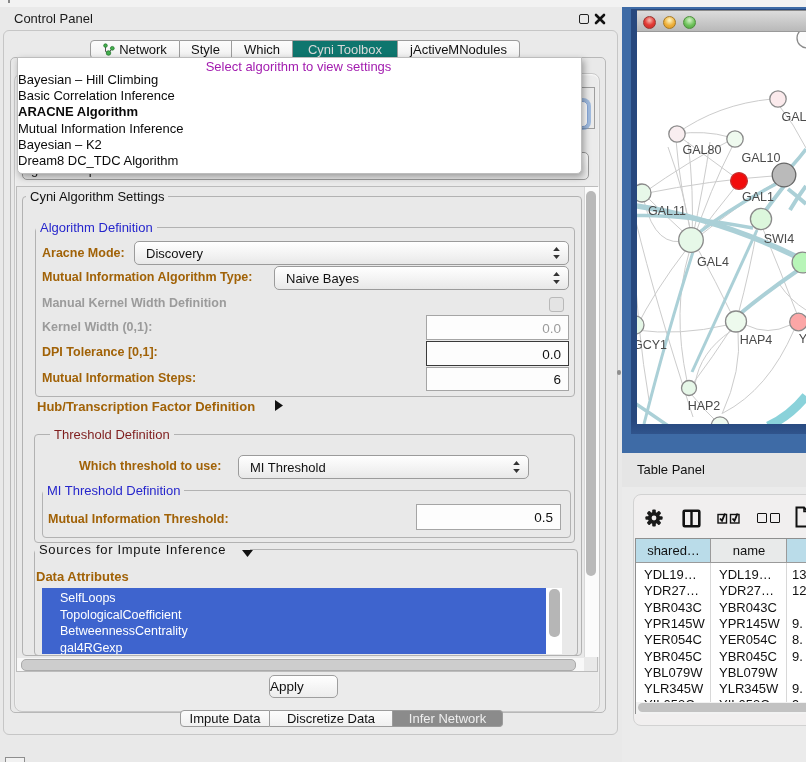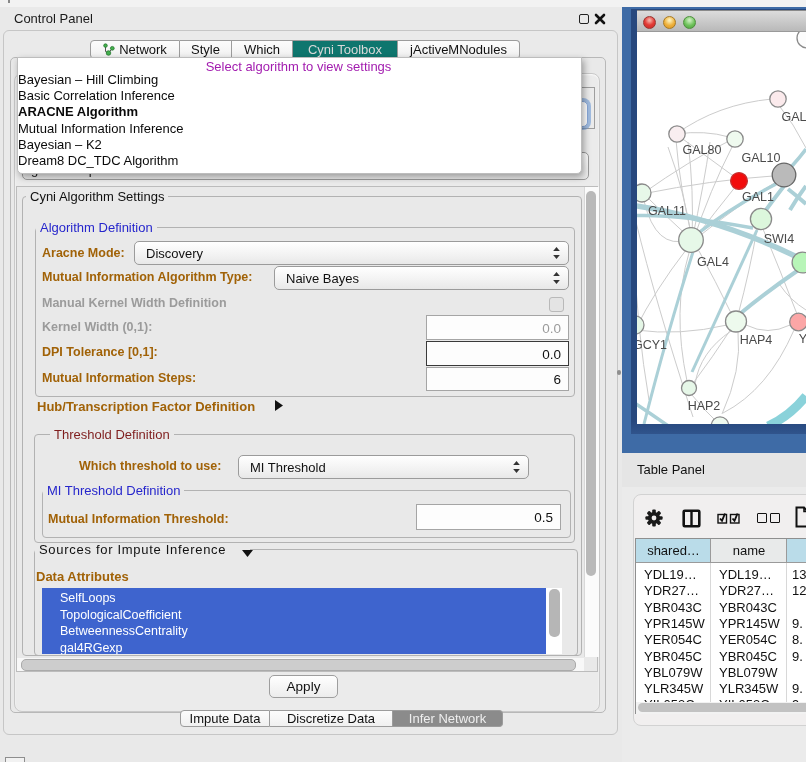--- a/index.html
+++ b/index.html
@@ -140,21 +140,21 @@
 <div class="blbl" style="left:36px;top:569px;font-size:13px;text-align:right;">Data Attributes</div>
 
 <div class="abs" style="left:42px;top:588px;width:520px;height:66px;background:#fff;overflow:hidden;">
   <div style="position:absolute;left:0;top:0;width:504px;height:120px;background:#3e64ce;"></div>
   <div style="position:absolute;left:18px;top:2px;font-size:12.5px;color:#fff;line-height:16.6px;">
     SelfLoops<br>TopologicalCoefficient<br>BetweennessCentrality<br>gal4RGexp
   </div>
   <div style="position:absolute;left:507px;top:1px;width:11px;height:48px;background:#b6b6b6;border-radius:5px;"></div>
 </div>
 
-<div class="abs" style="left:269px;top:675px;width:67px;height:21px;border:1px solid #9e9e9e;border-radius:5px;background:linear-gradient(#ffffff,#ececec);font-size:13.5px;color:#111;text-align:center;line-height:21px;">Apply</div>
+<div class="abs" style="left:269px;top:675px;width:67px;height:21px;border:1px solid #9e9e9e;border-radius:5px;background:linear-gradient(#ffffff,#ececec);font-size:13.5px;color:#111;text-align:left;line-height:21px;">Apply</div>
 
 <div id="bottabs" class="abs" style="left:147px;top:710px;height:17px;display:flex;padding-left:33px;">
     <div style="box-sizing:border-box;width:90px;height:17px;line-height:16px;text-align:center;font-size:13px;border:1px solid #9c9c9c;border-radius:4px 0 0 4px;background:linear-gradient(#fcfcfc,#f0f0f0);color:#111;">Impute Data</div>
     <div style="box-sizing:border-box;width:123px;height:17px;line-height:16px;text-align:center;font-size:13px;border:1px solid #9c9c9c;border-left:none;background:linear-gradient(#fcfcfc,#f0f0f0);color:#111;">Discretize Data</div>
     <div style="box-sizing:border-box;width:110px;height:17px;line-height:16px;text-align:center;font-size:13px;border:1px solid #9c9c9c;border-left:none;border-radius:0 4px 4px 0;background:#8b8b8b;color:#eee;">Infer Network</div>
   </div>
 
 <div class="abs" style="left:5px;top:757px;width:18px;height:18px;border:1px solid #8e8e8e;background:#f2f2f2;"></div>
 
 <div class="abs" style="left:617px;top:370px;width:4px;height:5px;background:#8f8f8f;border-radius:2px;"></div>

